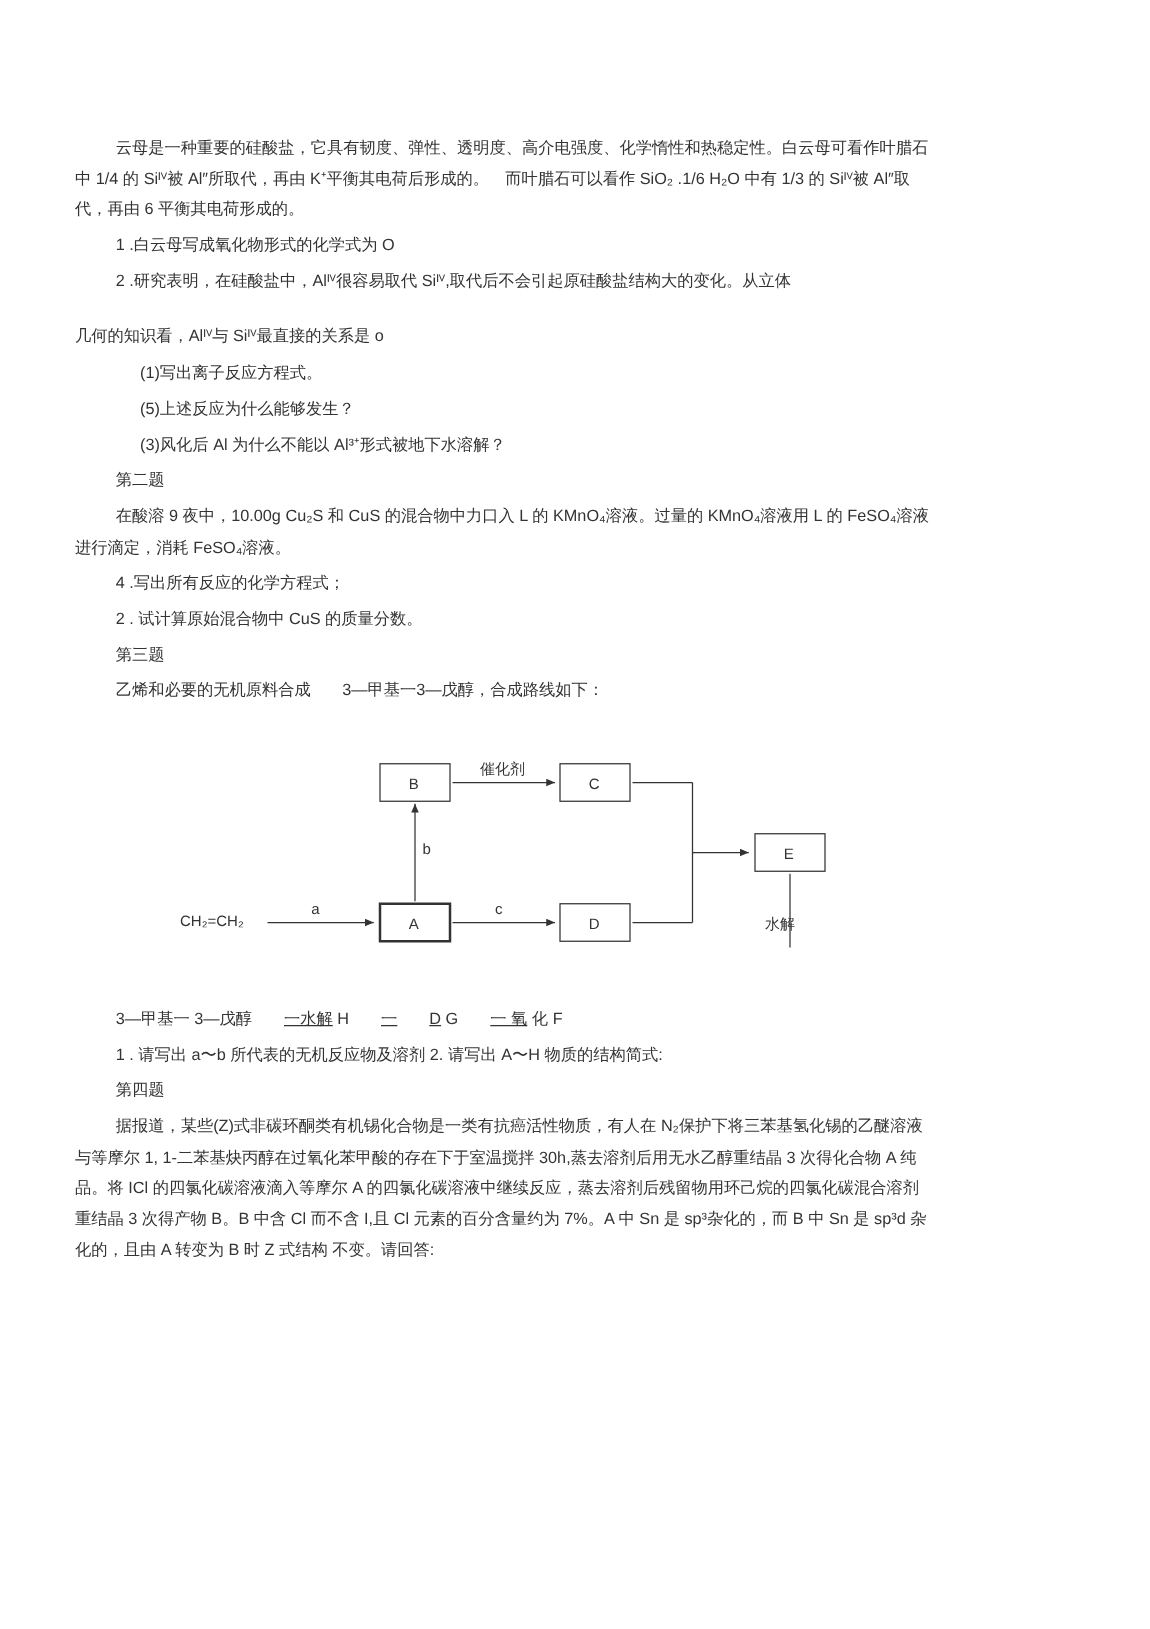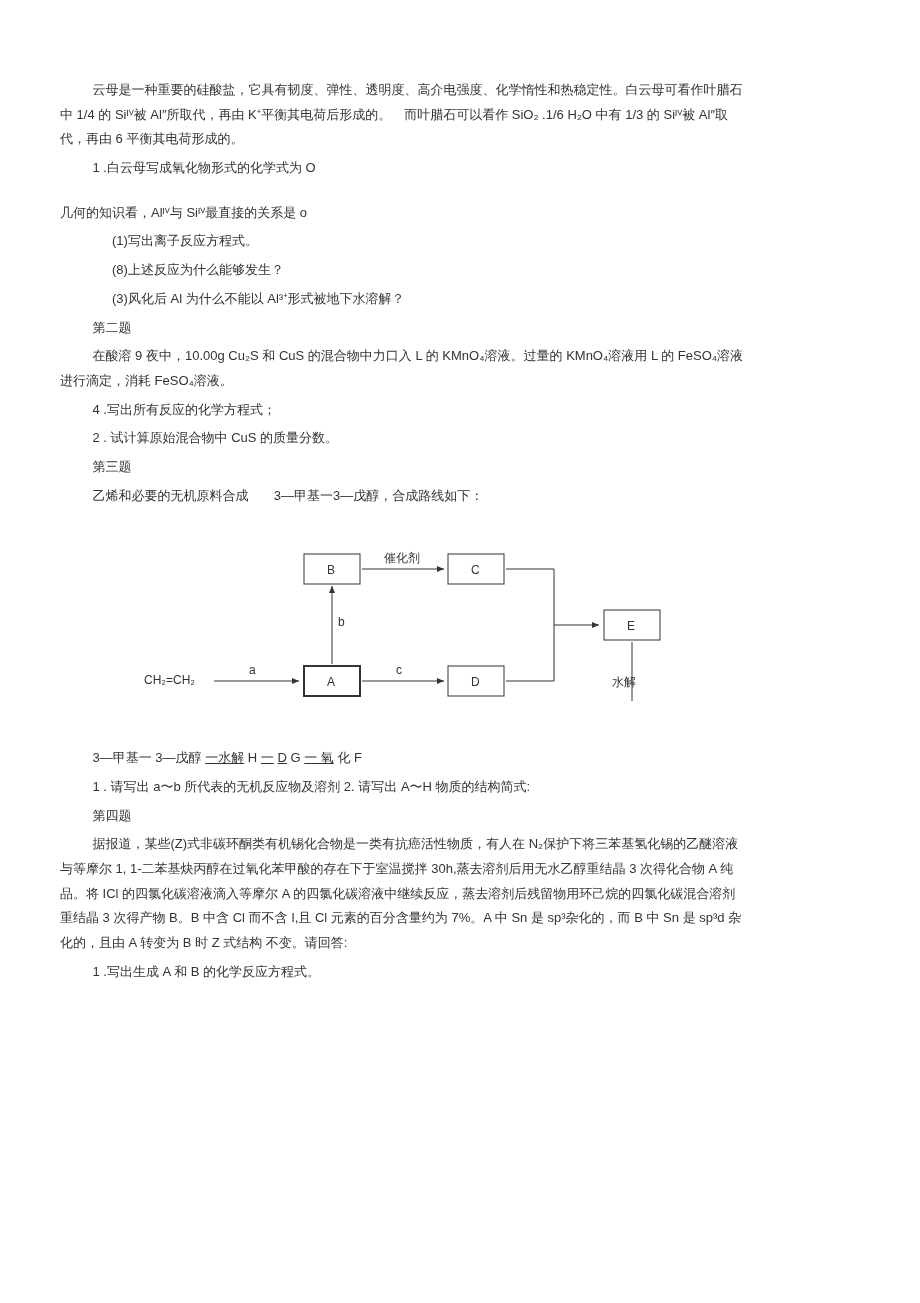--- a/index.html
+++ b/index.html
@@ -8,37 +8,38 @@
     background: #ffffff;
     font-family: "SimSun", "Microsoft YaHei", sans-serif;
     font-size: 13px;
     color: #333333;
     line-height: 1.9;
   }
   .page {
     width: 808px;
     min-height: 1303px;
     box-sizing: border-box;
-    padding: 74px 60px 40px 60px;
+    padding: 102px 60px 40px 60px;
   }
   .para {
     margin: 4px 0;
   }
   .indent {
     text-indent: 2.5em;
   }
   .indent2 {
     text-indent: 4em;
   }
   .flush {
     text-indent: 0;
     margin-top: 20px;
   }
   .u {
     text-decoration: underline;
+    margin-left: 22px;
   }
   .diagram {
     display: block;
     margin: 18px auto 20px auto;
   }
   .box {
     fill: #ffffff;
     stroke: #333333;
     stroke-width: 1;
   }
@@ -59,24 +60,25 @@
   }
 </style>
 </head>
 <body>
 
 <div class="page">
 
   <p class="para indent">云母是一种重要的硅酸盐，它具有韧度、弹性、透明度、高介电强度、化学惰性和热稳定性。白云母可看作叶腊石中 1/4 的 Siᴵⱽ被 Al″所取代，再由 K⁺平衡其电荷后形成的。　而叶腊石可以看作 SiO₂ .1/6 H₂O 中有 1/3 的 Siᴵⱽ被 Al″取代，再由 6 平衡其电荷形成的。</p>
 
   <p class="para indent">1 .白云母写成氧化物形式的化学式为 O</p>
+  <p class="para indent">2 .研究表明，在硅酸盐中，Alᴵⱽ很容易取代 Siᴵⱽ,取代后不会引起原硅酸盐结构大的变化。从立体</p>
   <p class="para flush">几何的知识看，Alᴵⱽ与 Siᴵⱽ最直接的关系是 o</p>
 
   <p class="para indent2">(1)写出离子反应方程式。</p>
-  <p class="para indent2">(8)上述反应为什么能够发生？</p>
+  <p class="para indent2">(5)上述反应为什么能够发生？</p>
   <p class="para indent2">(3)风化后 Al 为什么不能以 Al³⁺形式被地下水溶解？</p>
 
   <p class="para indent">第二题</p>
   <p class="para indent">在酸溶 9 夜中，10.00g Cu₂S 和 CuS 的混合物中力口入 L 的 KMnO₄溶液。过量的 KMnO₄溶液用 L 的 FeSO₄溶液进行滴定，消耗 FeSO₄溶液。</p>
   <p class="para indent">4 .写出所有反应的化学方程式；</p>
   <p class="para indent">2 . 试计算原始混合物中 CuS 的质量分数。</p>
 
   <p class="para indent">第三题</p>
   <p class="para indent">
     <span>乙烯和必要的无机原料合成</span>
@@ -138,15 +140,14 @@
     <span>G</span>
     <span class="u">一 氧</span>
     <span>化</span>
     <span>F</span>
   </p>
 
   <p class="para indent">1 . 请写出 a〜b 所代表的无机反应物及溶剂 2. 请写出 A〜H 物质的结构简式:</p>
 
   <p class="para indent">第四题</p>
   <p class="para indent">据报道，某些(Z)式非碳环酮类有机锡化合物是一类有抗癌活性物质，有人在 N₂保护下将三苯基氢化锡的乙醚溶液与等摩尔 1, 1-二苯基炔丙醇在过氧化苯甲酸的存在下于室温搅拌 30h,蒸去溶剂后用无水乙醇重结晶 3 次得化合物 A 纯品。将 ICl 的四氯化碳溶液滴入等摩尔 A 的四氯化碳溶液中继续反应，蒸去溶剂后残留物用环己烷的四氯化碳混合溶剂重结晶 3 次得产物 B。B 中含 Cl 而不含 I,且 Cl 元素的百分含量约为 7%。A 中 Sn 是 sp³杂化的，而 B 中 Sn 是 sp³d 杂化的，且由 A 转变为 B 时 Z 式结构 不变。请回答:</p>
-  <p class="para indent">1 .写出生成 A 和 B 的化学反应方程式。</p>
 
 </div>
 
 </body></html>

